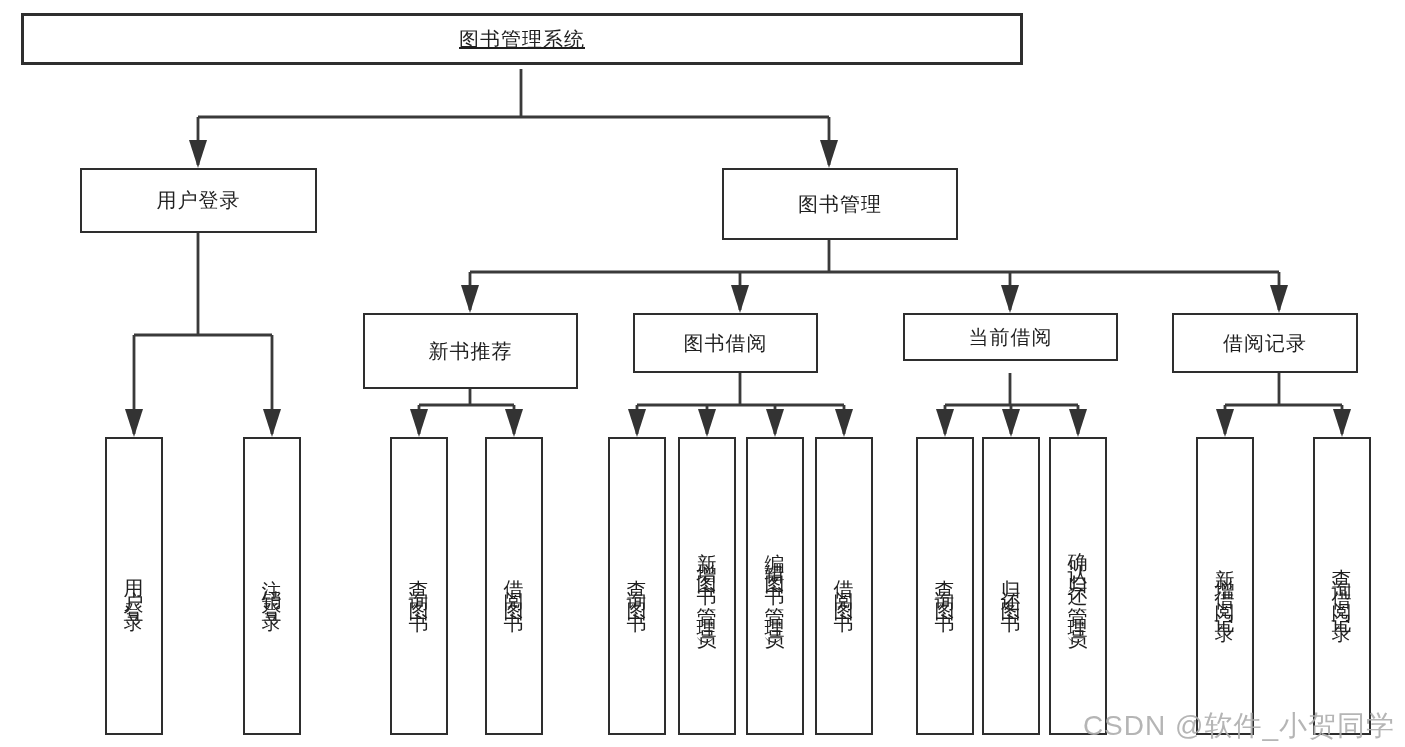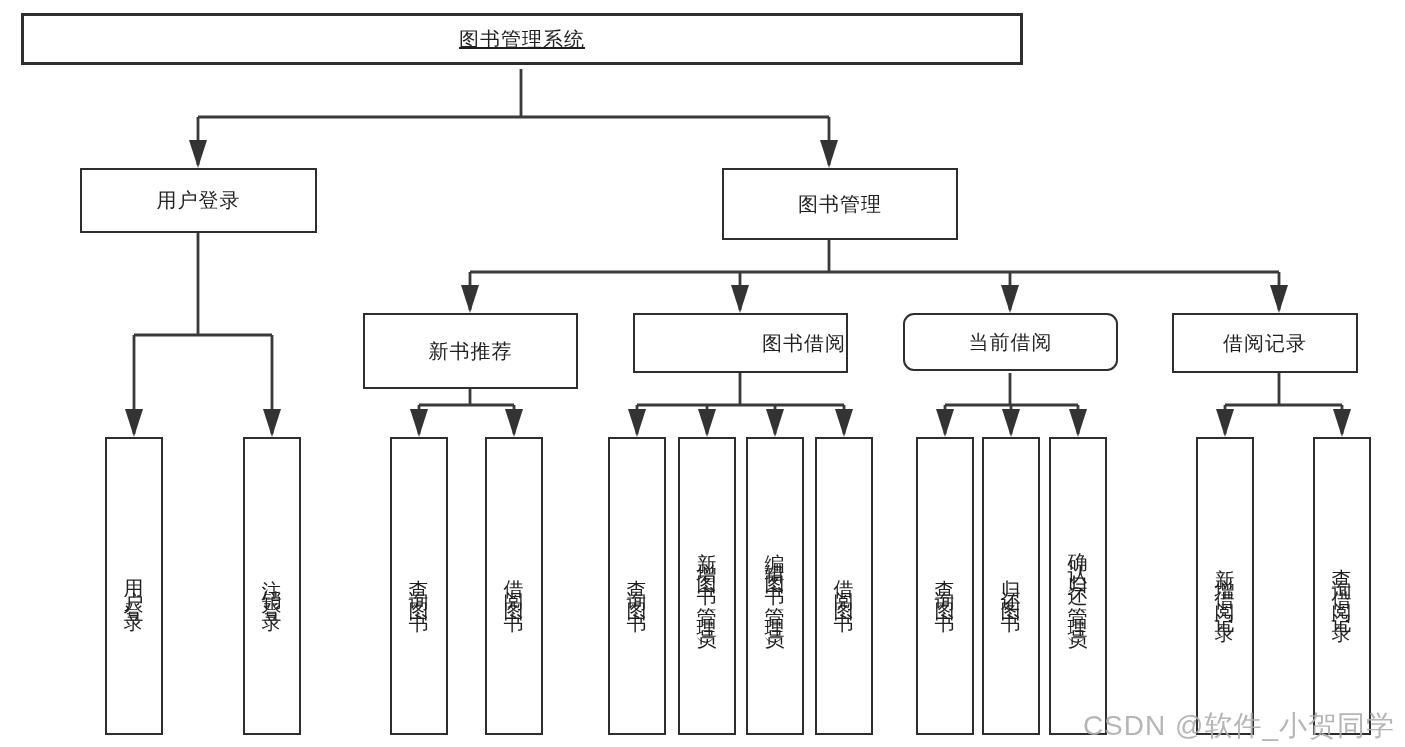--- a/index.html
+++ b/index.html
@@ -102,24 +102,24 @@
   <div class="node" style="left:80px; top:168px; width:237px; height:65px;">
     <span>用户登录</span>
   </div>
   <div class="node" style="left:697px; top:168px; width:236px; height:72px;margin-left:25px;">
     <span>图书管理</span>
   </div>
 
   <div class="node" style="left:363px; top:313px; width:215px; height:76px;">
     <span>新书推荐</span>
   </div>
-  <div class="node" style="left:633px; top:313px; width:215px; height:60px;justify-content:flex-end;">
+  <div class="node" style="left:633px; top:313px; width:185px; height:60px;">
     <span>图书借阅</span>
   </div>
-  <div class="node" style="left:903px; top:313px; width:215px; height:58px;border-radius:11px;">
+  <div class="node" style="left:903px; top:313px; width:215px; height:48px;">
     <span>当前借阅</span>
   </div>
   <div class="node" style="left:1172px; top:313px; width:186px; height:60px;">
     <span>借阅记录</span>
   </div>
 
   <div class="node leaf" style="left:105px; top:437px; width:58px; height:298px;">
     <span>用户登录</span>
   </div>
   <div class="node leaf" style="left:243px; top:437px; width:58px; height:298px;">

